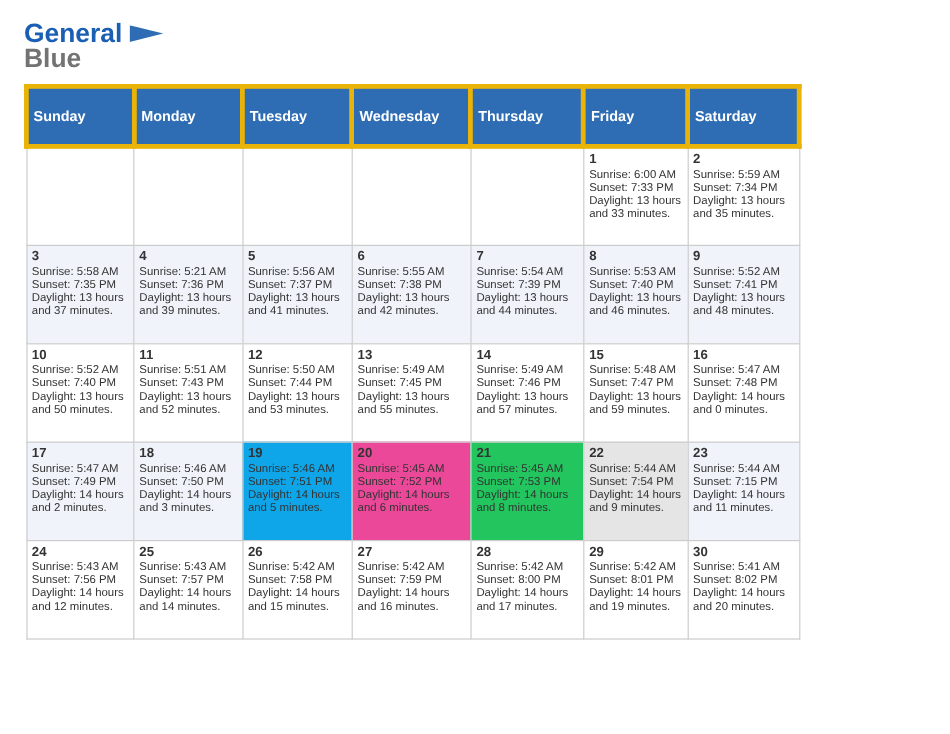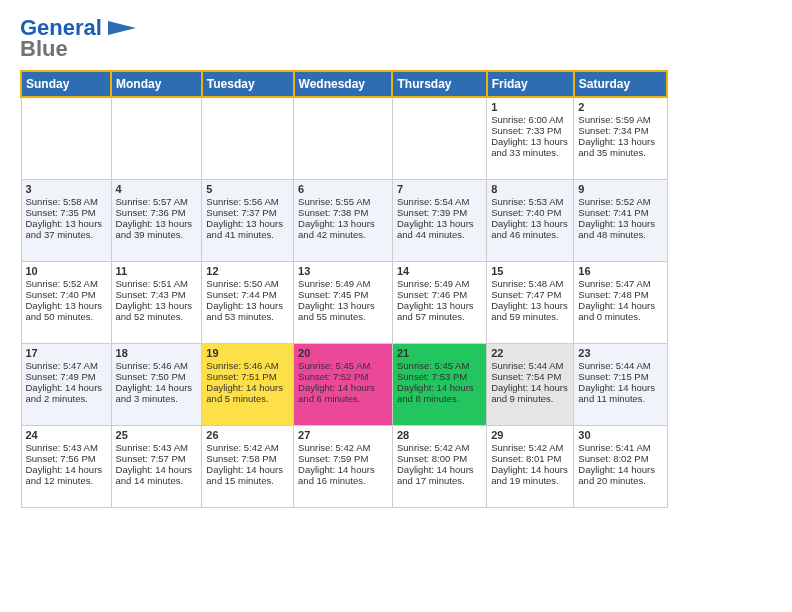--- a/index.html
+++ b/index.html
@@ -53,23 +53,23 @@
     .calendar {
       width: 100%;
       border-collapse: collapse;
       margin-top: 8px;
     }
     .calendar th {
       background: #2e6db4;
       color: #fff;
       font-size: 12px;
       font-weight: bold;
-      padding: 5px 4px;
+      padding: 16px 4px;
       text-align: left;
-      border: 2px solid #eab308;
+      border: 4px solid #eab308;
     }
     .calendar td {
       border: 1px solid #ccc;
       vertical-align: top;
       padding: 3px 4px;
       font-size: 9.5px;
       color: #333;
       width: 113px;
       height: 82px;
       background: #fff;
@@ -144,21 +144,21 @@
         <tr>
           <td style="background: rgb(240, 244, 250);">
             <span class="day-num">3</span>
             <div>Sunrise: 5:58 AM</div>
             <div>Sunset: 7:35 PM</div>
             <div>Daylight: 13 hours</div>
             <div>and 37 minutes.</div>
           </td>
           <td style="background: rgb(240, 244, 250);">
             <span class="day-num">4</span>
-            <div>Sunrise: 5:57 AM</div>
+            <div>Sunrise: 5:21 AM</div>
             <div>Sunset: 7:36 PM</div>
             <div>Daylight: 13 hours</div>
             <div>and 39 minutes.</div>
           </td>
           <td style="background: rgb(240, 244, 250);">
             <span class="day-num">5</span>
             <div>Sunrise: 5:56 AM</div>
             <div>Sunset: 7:37 PM</div>
             <div>Daylight: 13 hours</div>
             <div>and 41 minutes.</div>
@@ -251,21 +251,21 @@
             <div>Daylight: 14 hours</div>
             <div>and 2 minutes.</div>
           </td>
           <td style="background: rgb(240, 244, 250);">
             <span class="day-num">18</span>
             <div>Sunrise: 5:46 AM</div>
             <div>Sunset: 7:50 PM</div>
             <div>Daylight: 14 hours</div>
             <div>and 3 minutes.</div>
           </td>
-          <td style="background: #fde047;">
+          <td style="background: #0ea5e9;">
             <span class="day-num">19</span>
             <div>Sunrise: 5:46 AM</div>
             <div>Sunset: 7:51 PM</div>
             <div>Daylight: 14 hours</div>
             <div>and 5 minutes.</div>
           </td>
           <td style="background: #ec4899;">
             <span class="day-num">20</span>
             <div>Sunrise: 5:45 AM</div>
             <div>Sunset: 7:52 PM</div>

